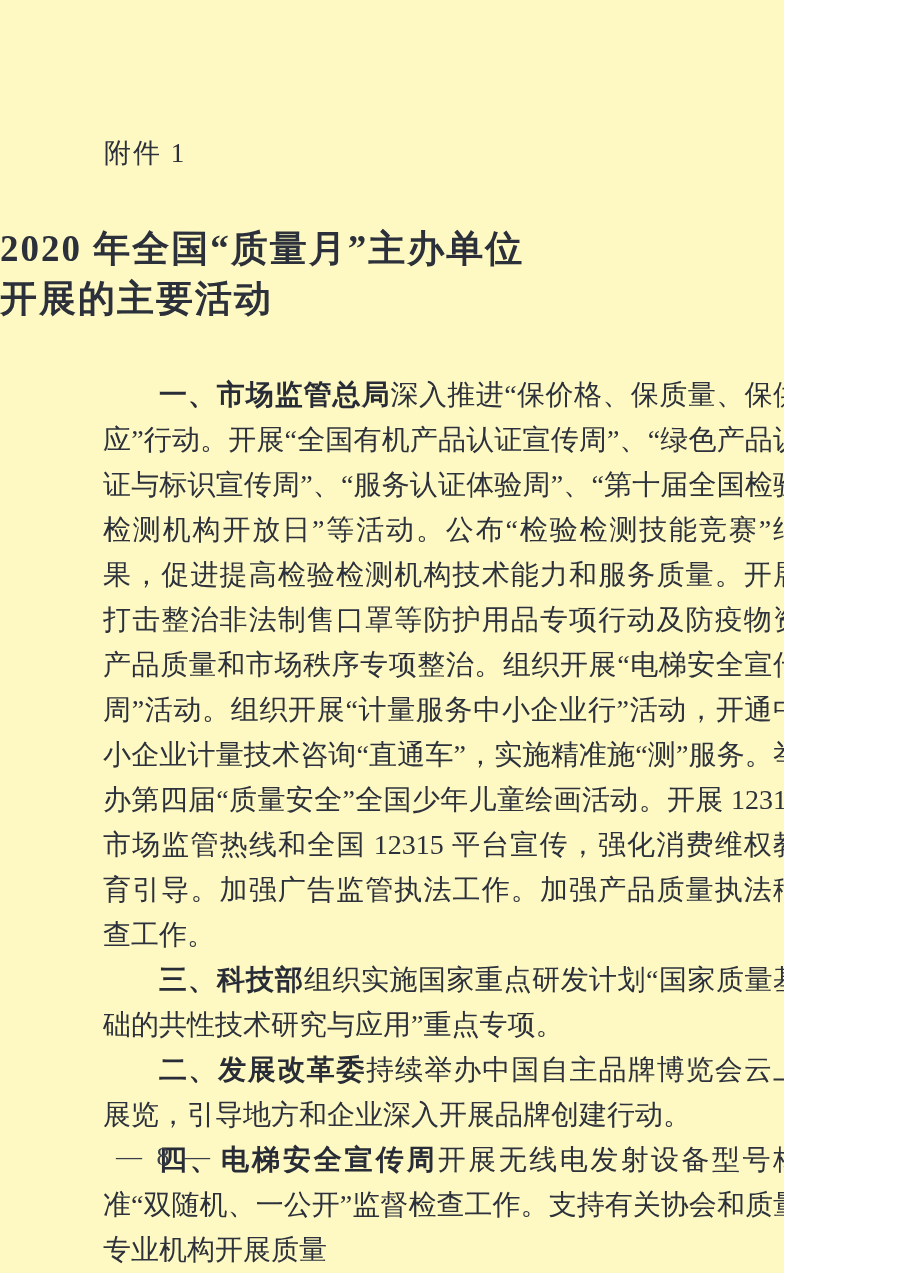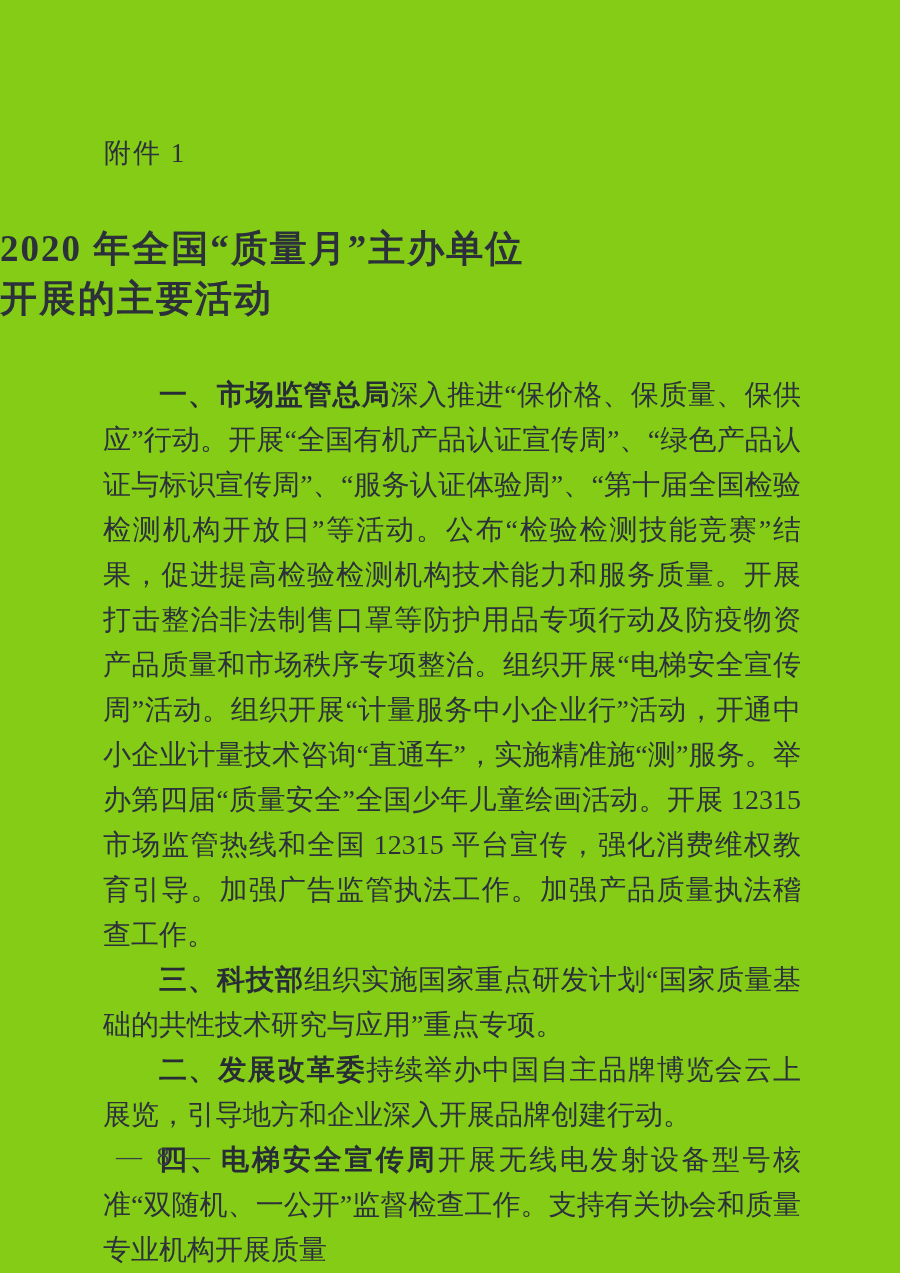--- a/index.html
+++ b/index.html
@@ -2,23 +2,23 @@
 <html><head>
 <meta charset="utf-8">
 <style>
   html, body {
     margin: 0;
     padding: 0;
     background: #ffffff;
   }
   .page {
     position: relative;
-    width: 900px;
+    width: 784px;
     height: 1273px;
-    background: #84cc16;
+    background: #fef9c3;
     overflow: hidden;
     color: #2c313b;
     -webkit-font-smoothing: antialiased;
   }
   .attachment-label {
     position: absolute;
     left: 104px;
     top: 136px;
     font-family: "Liberation Serif", serif;
     font-size: 27px;

